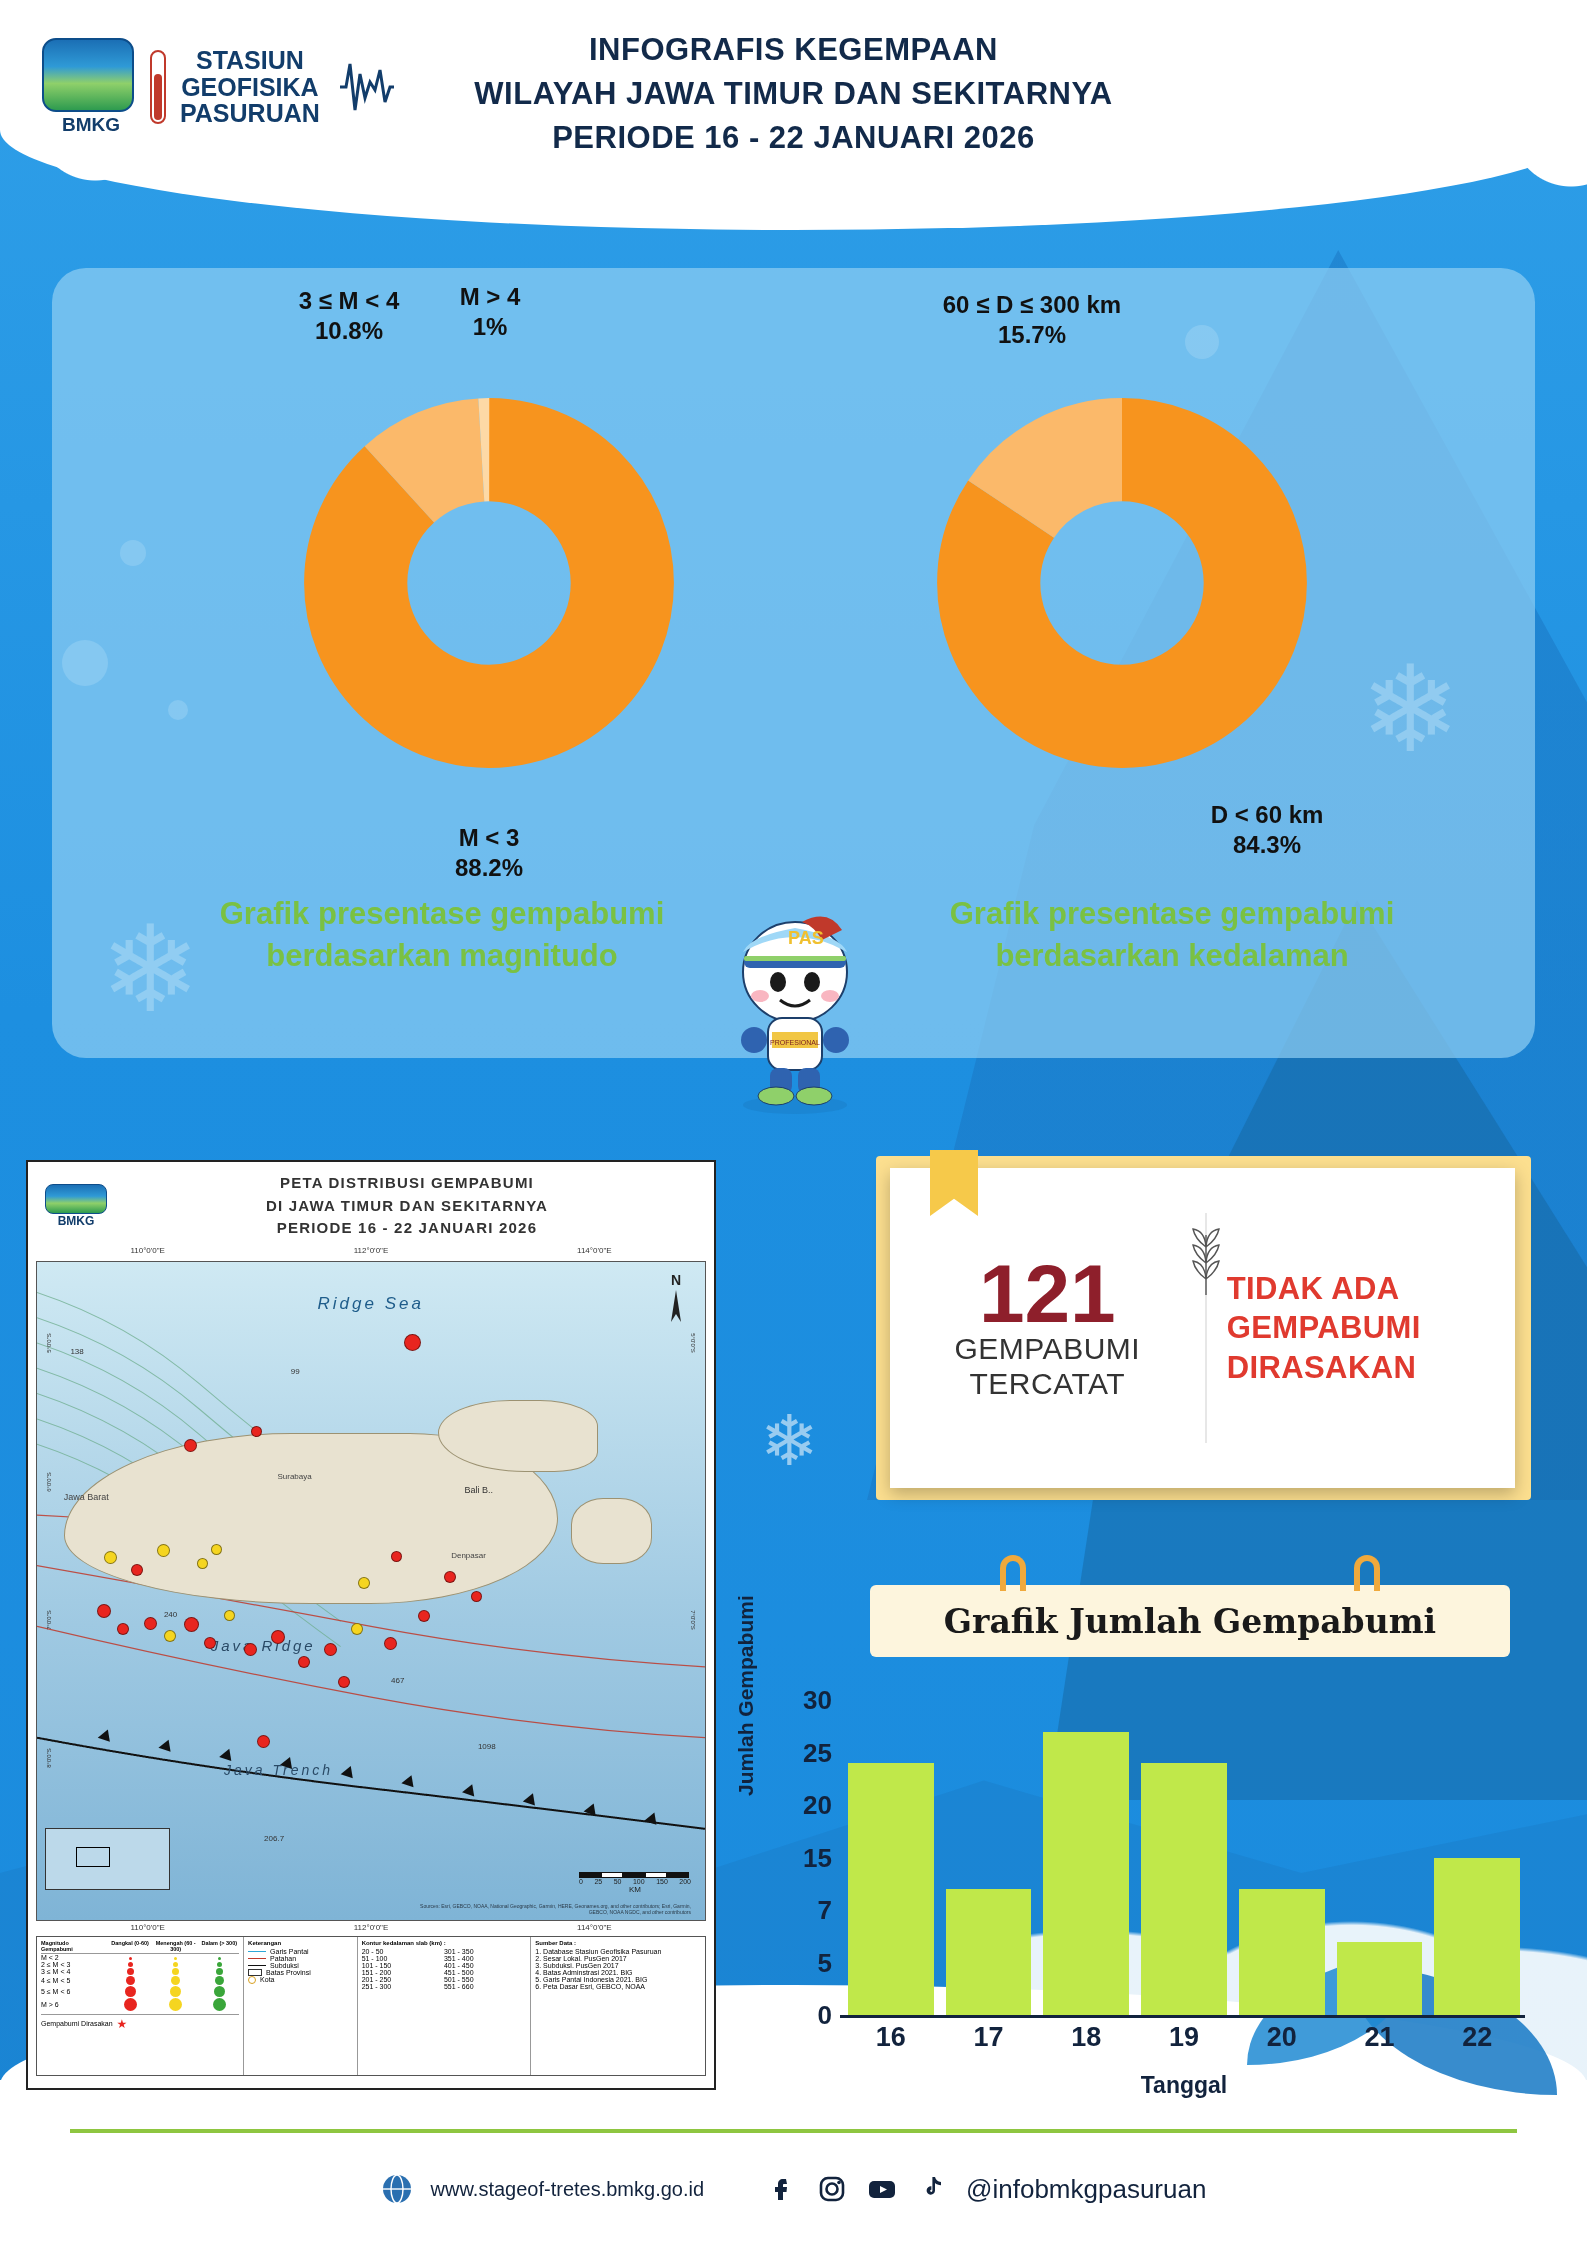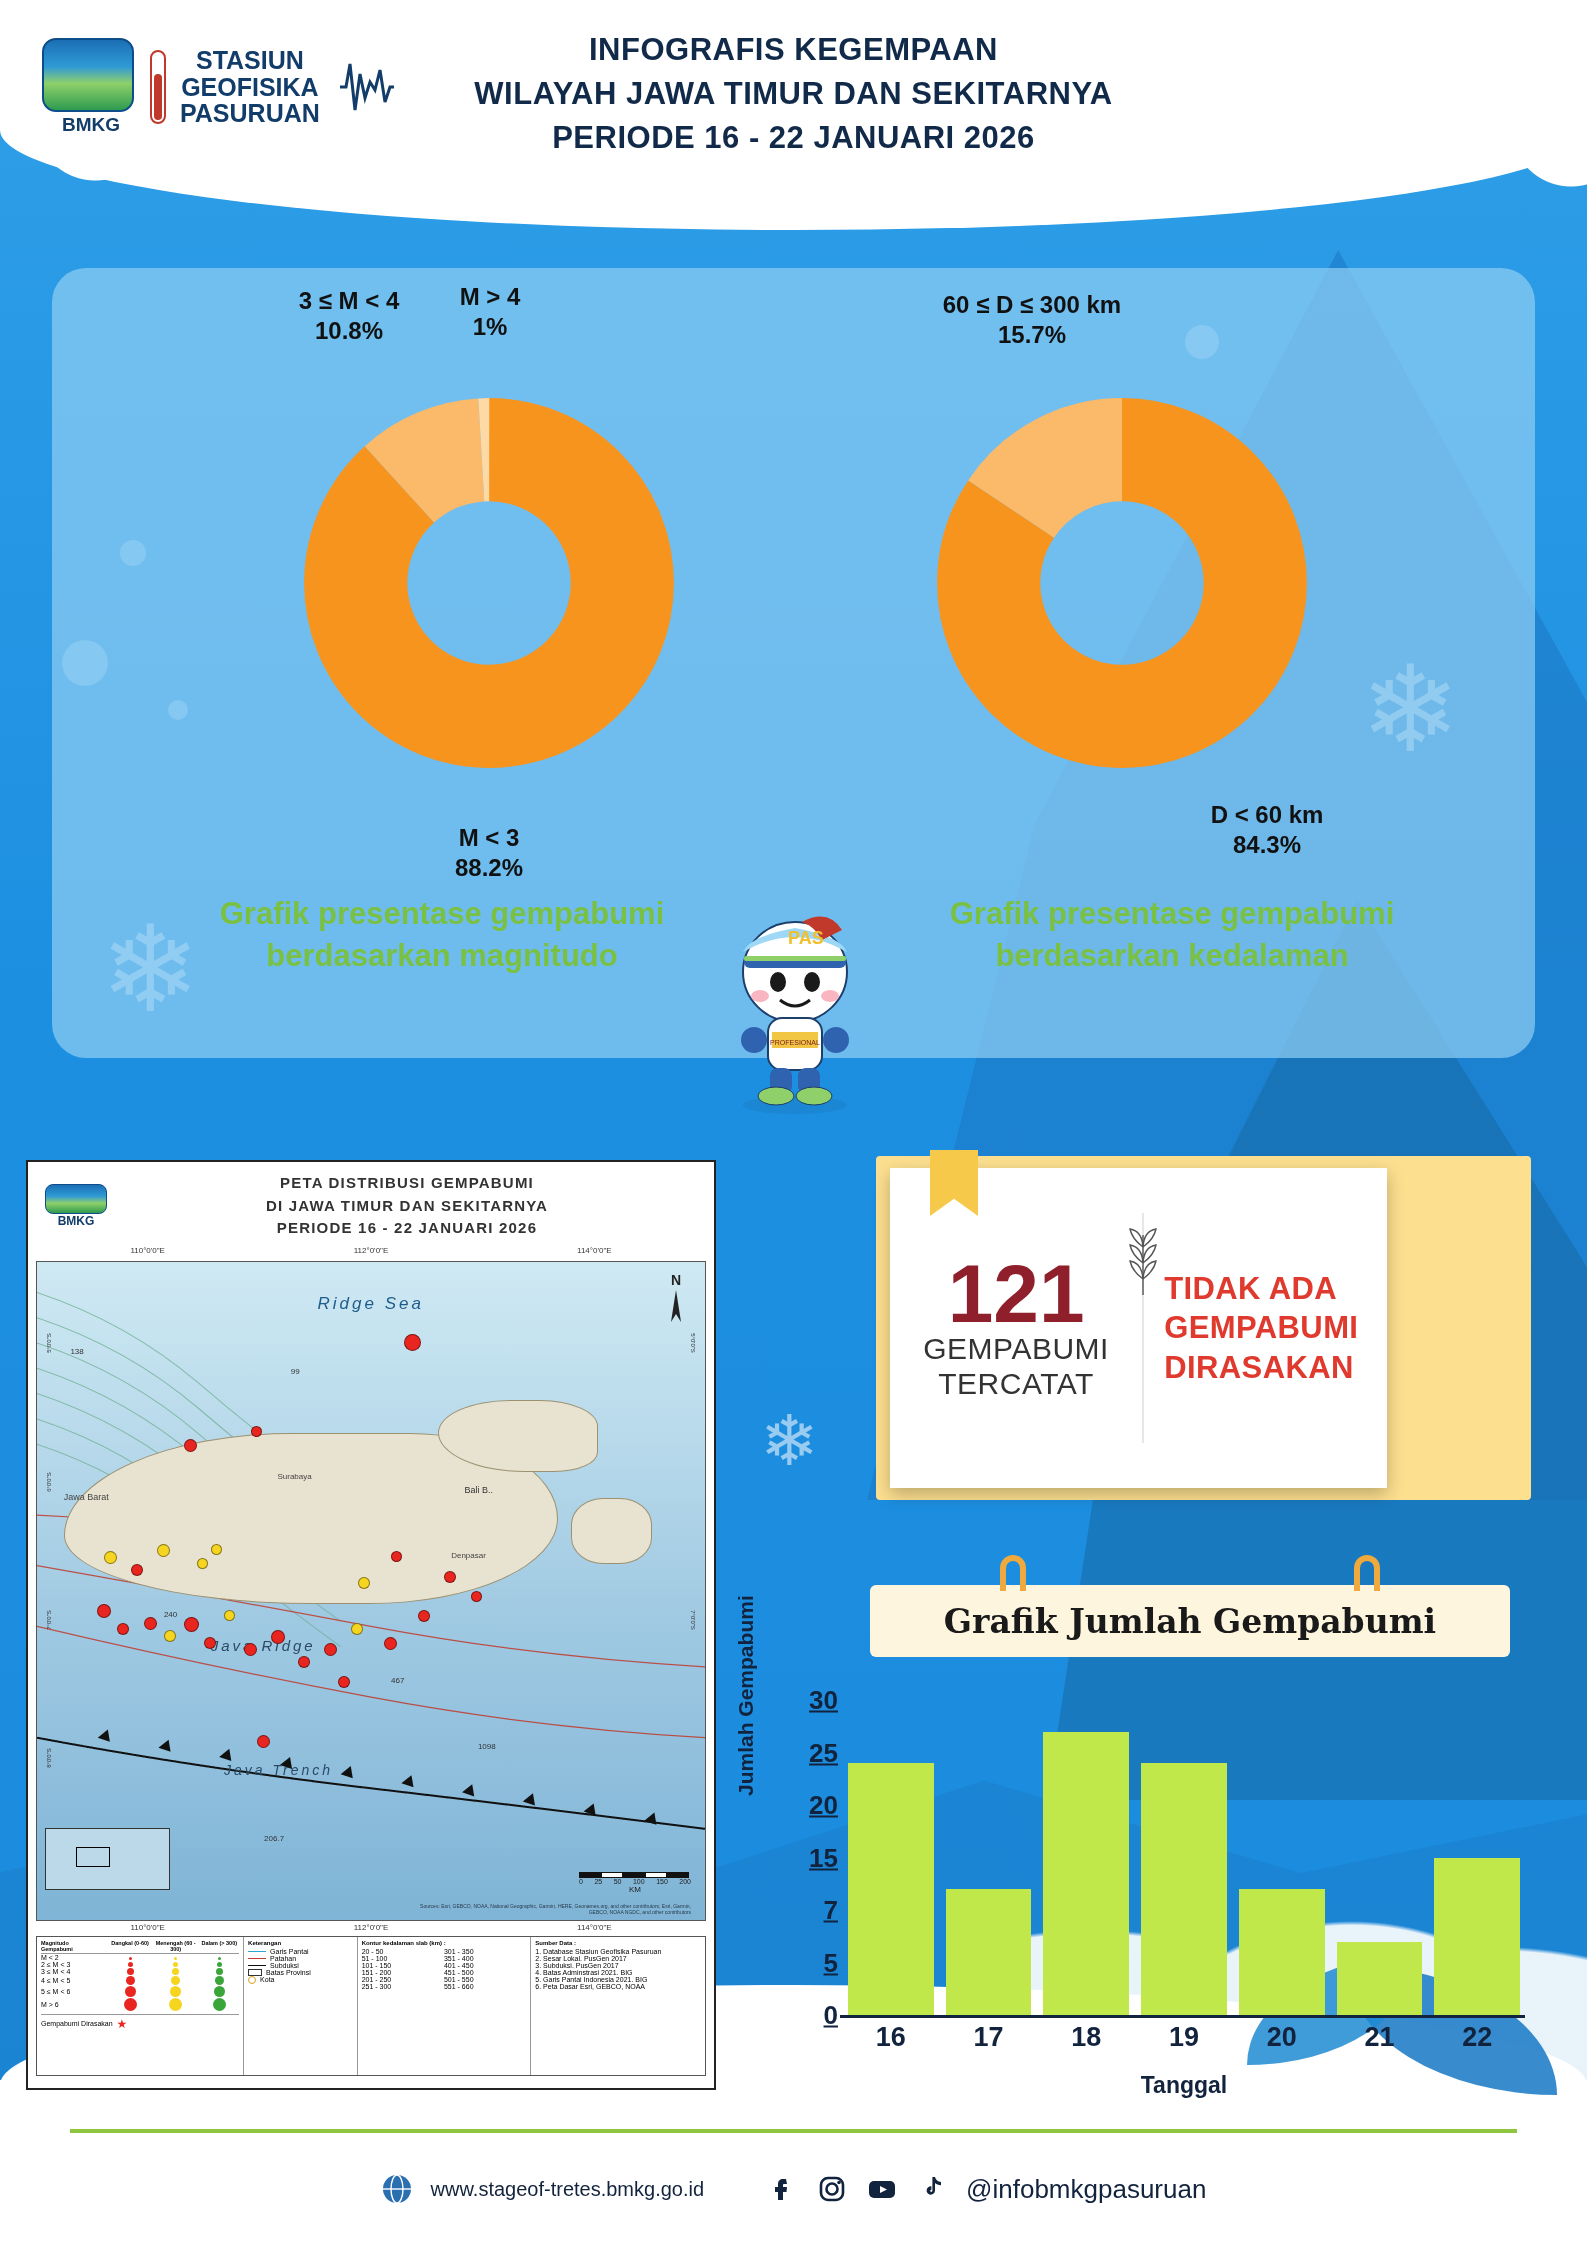--- a/index.html
+++ b/index.html
@@ -134,21 +134,21 @@
   .sea { position: absolute; inset: 0; background: linear-gradient(180deg,#cfe9f3 0%, #9fc9e2 55%, #7fb4d6 100%); }
   .java { position: absolute; left: 4%; top: 26%; width: 74%; height: 26%; background: #e8e2d0; border: 1px solid #9c9272;
           border-radius: 46% 30% 38% 50% / 60% 50% 50% 40%; }
   .bali { position: absolute; left: 80%; top: 36%; width: 12%; height: 10%; background: #e8e2d0; border:1px solid #9c9272; border-radius: 40%; }
   .quake { position: absolute; border-radius: 50%; border: 1px solid rgba(0,0,0,.45); }
   .legend { margin: 4px 8px 0 8px; height: 140px; border: 1px solid #555; display: flex; font-size: 7px; }
   .legend-col { border-right: 1px solid #999; padding: 3px 4px; }
 
   
   .count-card {
-    position: absolute; left: 890px; top: 1168px; width: 497px; height: 320px;
+    position: absolute; left: 890px; top: 1168px; width: 625px; height: 320px;
     background: #ffffff; box-shadow: 0 6px 16px rgba(0,0,0,.25); z-index: 4;
   }
   .ribbon {
     position: absolute; left: 40px; top: -18px; width: 48px; height: 66px; background: #f6c94a;
     clip-path: polygon(0 0, 100% 0, 100% 100%, 50% 74%, 0 100%); z-index: 6;
   }
   .num-121 { font-size: 82px; font-weight: bold; color: #8e1f2b; line-height: .95; text-align: center; }
   .num-sub { font-size: 30px; color: #333; text-align: center; line-height: 1.15; letter-spacing: .5px; }
   .no-felt { font-size: 31px; color: #e03a2f; font-weight: bold; line-height: 1.26; letter-spacing: .4px; }
 
@@ -165,21 +165,21 @@
     position: absolute; left: -6px; top: 96px; transform: rotate(-90deg); transform-origin: left top;
     font-size: 21px; font-weight: bold; color: #12233d; white-space: nowrap;
   }
   .bars { position: absolute; left: 108px; top: 10px; width: 672px; height: 305px; display: flex; align-items: flex-end; gap: 12px; }
   .bar { flex: 1; background: #c0e84a; }
   .xaxis { position:absolute; left:100px; top:315px; width:685px; border-top:3px solid #12233d; }
   .xticks { position: absolute; left: 108px; top: 322px; width: 672px; display: flex; gap: 12px; }
   .xtick { flex: 1; text-align: center; font-size: 27px; font-weight: bold; color: #12233d; }
   .xtitle { position: absolute; left: 108px; top: 372px; width: 672px; text-align: center; font-size: 23px; font-weight: bold; color: #12233d; }
   .yticks { position: absolute; left: 40px; top: 0; width: 58px; height: 315px; }
-  .ytick { position: absolute; right: 0; font-size: 26px; font-weight: bold; color: #12233d; transform: translateY(-50%); text-decoration: underline; }
+  .ytick { position: absolute; right: 6px; font-size: 26px; font-weight: bold; color: #12233d; transform: translateY(-50%); }
 
   
   .footer {
     position: absolute; left: 0; bottom: 0; width: 100%; height: 112px;
     display: flex; align-items: center; justify-content: center; gap: 18px; z-index: 6;
   }
   .footer-url { font-size: 20px; color: #12233d; }
   .footer-handle { font-size: 26px; color: #12233d; }
   .sicon { width: 32px; height: 32px; display:inline-block; }
   .divider-line { position: absolute; left: 70px; right: 70px; bottom: 112px; height: 4px; background: #8ec640; }

